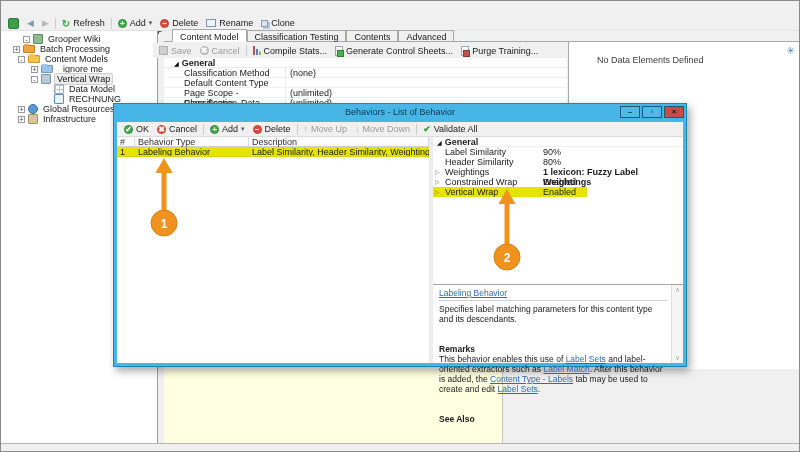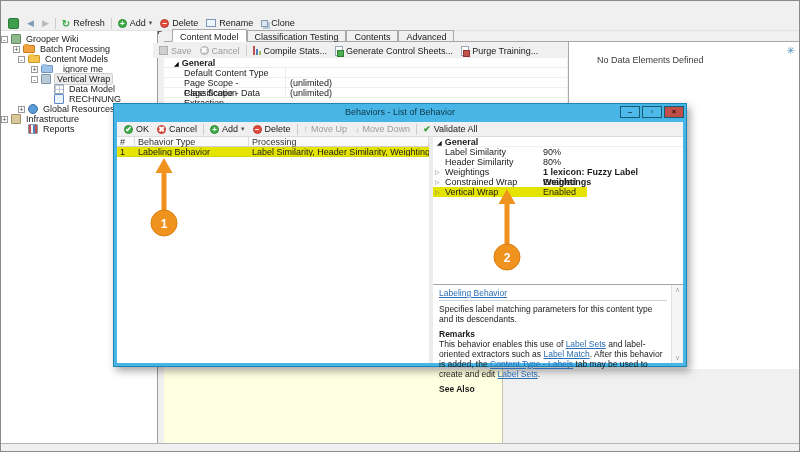--- a/index.html
+++ b/index.html
@@ -116,21 +116,21 @@
   .dr-row .exp { position:absolute; left:2px; top:0; font-size:6px; color:#777; }
   .dr-name { width:110px; padding-left:12px; }
   .dr-val { flex:1; padding-left:0; }
   .dr-row.hl { background:linear-gradient(to right, #e4e400 0 154px, transparent 154px); }
   .bold { font-weight:bold; }
 
   .dlg-help { position:absolute; left:0; right:0; top:147px; bottom:0; border-top:1px solid #a6a6a6;
     background:#fff; padding:3px 16px 3px 6px; font-size:8.5px; line-height:10px; }
   .dlg-help a, .help-link { color:#2a6db4; text-decoration:underline; cursor:pointer; }
   .help-hr { border:none; border-top:1px solid #d0d0d0; margin:2px 0 3px 0; }
-  .help-h { font-weight:bold; margin-top:5px; }
+  .help-h { font-weight:bold; margin-top:20px; }
   .scrollbar { position:absolute; right:0; top:0; bottom:0; width:12px; background:#f5f5f5; border-left:1px solid #e0e0e0;
     display:flex; flex-direction:column; justify-content:space-between; align-items:center; color:#a8a8a8; font-size:7px; }
 
   
   .callouts { left:0; top:0; width:800px; height:452px; z-index:50; pointer-events:none; }
 </style>
 </head>
 <body>
 
 <div class="abs menubar">
@@ -169,21 +169,21 @@
     <span class="rename-ic"></span>
     <span>Rename</span>
   </span>
   <span class="tbtn">
     <span class="clone-ic"></span>
     <span>Clone</span>
   </span>
 </div>
 
 <div class="abs tree">
-  <div class="titem" style="padding-left:0">
+  <div class="titem" style="padding-left:22px">
     <span class="texp">-</span>
     <span class="ic-sq ic-grooper"></span>
     <span class="tlabel">Grooper Wiki</span>
   </div>
   <div class="titem" style="padding-left:12px">
     <span class="texp">+</span>
     <span class="fold f-orange"></span>
     <span class="tlabel">Batch Processing</span>
   </div>
   <div class="titem" style="padding-left:17px">
@@ -209,29 +209,24 @@
   <div class="titem" style="padding-left:43px">
     <span class="texp none"></span>
     <span class="ic-sq ic-doc"></span>
     <span class="tlabel">RECHNUNG</span>
   </div>
   <div class="titem" style="padding-left:17px">
     <span class="texp">+</span>
     <span class="ic-sq ic-globe"></span>
     <span class="tlabel">Global Resources</span>
   </div>
-  <div class="titem" style="">
+  <div class="titem" style="padding-left:17px">
     <span class="texp">+</span>
     <span class="ic-sq ic-infra"></span>
     <span class="tlabel">Infrastructure</span>
-  </div>
-  <div class="titem" style="padding-left:17px">
-    <span class="texp none"></span>
-    <span class="ic-sq ic-report"></span>
-    <span class="tlabel">Reports</span>
   </div>
 </div>
 
 <div class="abs tabstrip">
   <span class="tab active">Content Model</span>
   <span class="tab">Classification Testing</span>
   <span class="tab">Contents</span>
   <span class="tab">Advanced</span>
 </div>
 
@@ -259,20 +254,24 @@
   </span>
   <span class="tbtn">
     <span class="doc pt"></span>
     <span>Purge Training...</span>
   </span>
 </div>
 
 <div class="abs propgrid">
   <div class="pg-cat">
     <span class="tri">◢</span><span>General</span>
+  </div>
+  <div class="pg-row">
+    <div class="pg-name">Classification Method</div>
+    <div class="pg-val">(none)</div>
   </div>
   <div class="pg-row">
     <div class="pg-name">Default Content Type</div>
     <div class="pg-val"></div>
   </div>
   <div class="pg-row">
     <div class="pg-name">Page Scope - Classification</div>
     <div class="pg-val">(unlimited)</div>
   </div>
   <div class="pg-row">
@@ -331,21 +330,21 @@
       <span class="tbtn">
         <span class="check-glyph">✔</span>
         <span>Validate All</span>
       </span>
     </div>
 
     <div class="dlg-list">
       <div class="dl-head">
         <div class="c-num">#</div>
         <div class="c-type">Behavior Type</div>
-        <div class="c-desc">Processing</div>
+        <div class="c-desc">Description</div>
       </div>
       <div class="dl-row">
         <div class="c-num">1</div>
         <div class="c-type">Labeling Behavior</div>
         <div class="c-desc">Label Similarity, Header Similarity, Weightings, Constrained ...</div>
       </div>
     </div>
     <div class="dlg-vsplit"></div>
 
     <div class="dlg-right">

